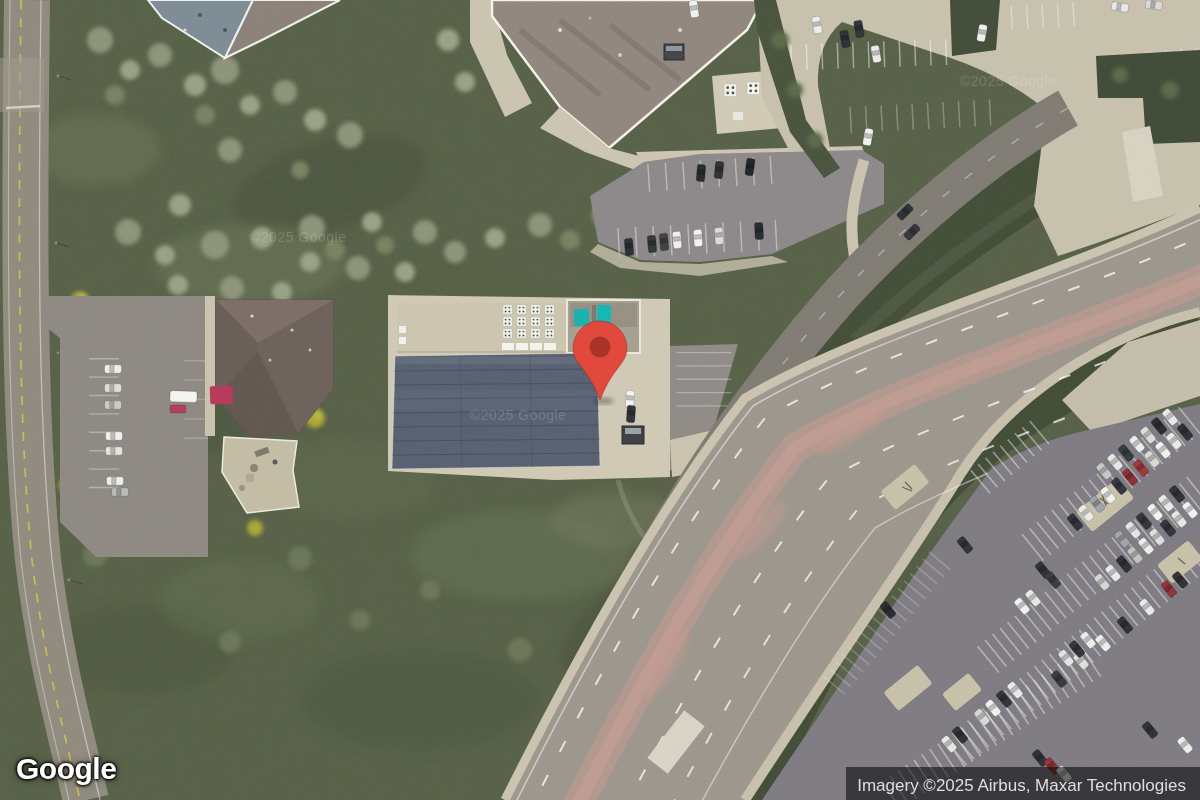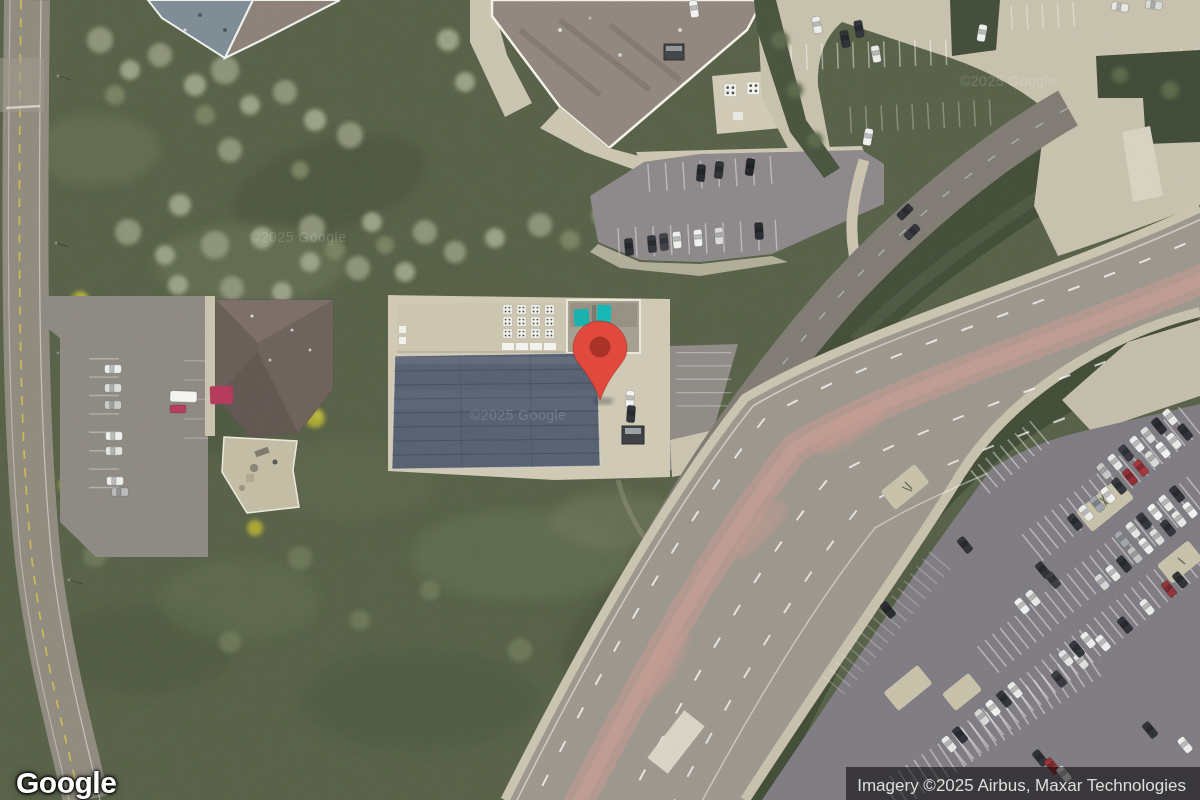--- a/index.html
+++ b/index.html
@@ -3,21 +3,21 @@
 <meta charset="utf-8">
 <style>
   html,body { margin:0; padding:0; background:#222; }
   .map-viewport {
     position:relative; width:1200px; height:800px; overflow:hidden;
     background:#566047; font-family:"Liberation Sans", sans-serif;
     user-select:none;
   }
   .map-viewport svg { display:block; }
   .google-logo {
-    position:absolute; left:16px; bottom:0;
+    position:absolute; left:16px; bottom:14px;
     font-size:30px; font-weight:bold; color:#ffffff; letter-spacing:-0.5px;
     text-shadow: 0 1px 3px rgba(0,0,0,.9), 1px 0 3px rgba(0,0,0,.7),
                  -1px 0 3px rgba(0,0,0,.7), 0 -1px 3px rgba(0,0,0,.6),
                  0 0 8px rgba(0,0,0,.5);
   }
   .attribution-bar {
     position:absolute; right:0; bottom:0; height:29px; line-height:29px;
     padding:4px 14px 0 11px; background:rgba(0,0,0,0.55);
     color:#dedede; font-size:17px; white-space:nowrap;
   }

